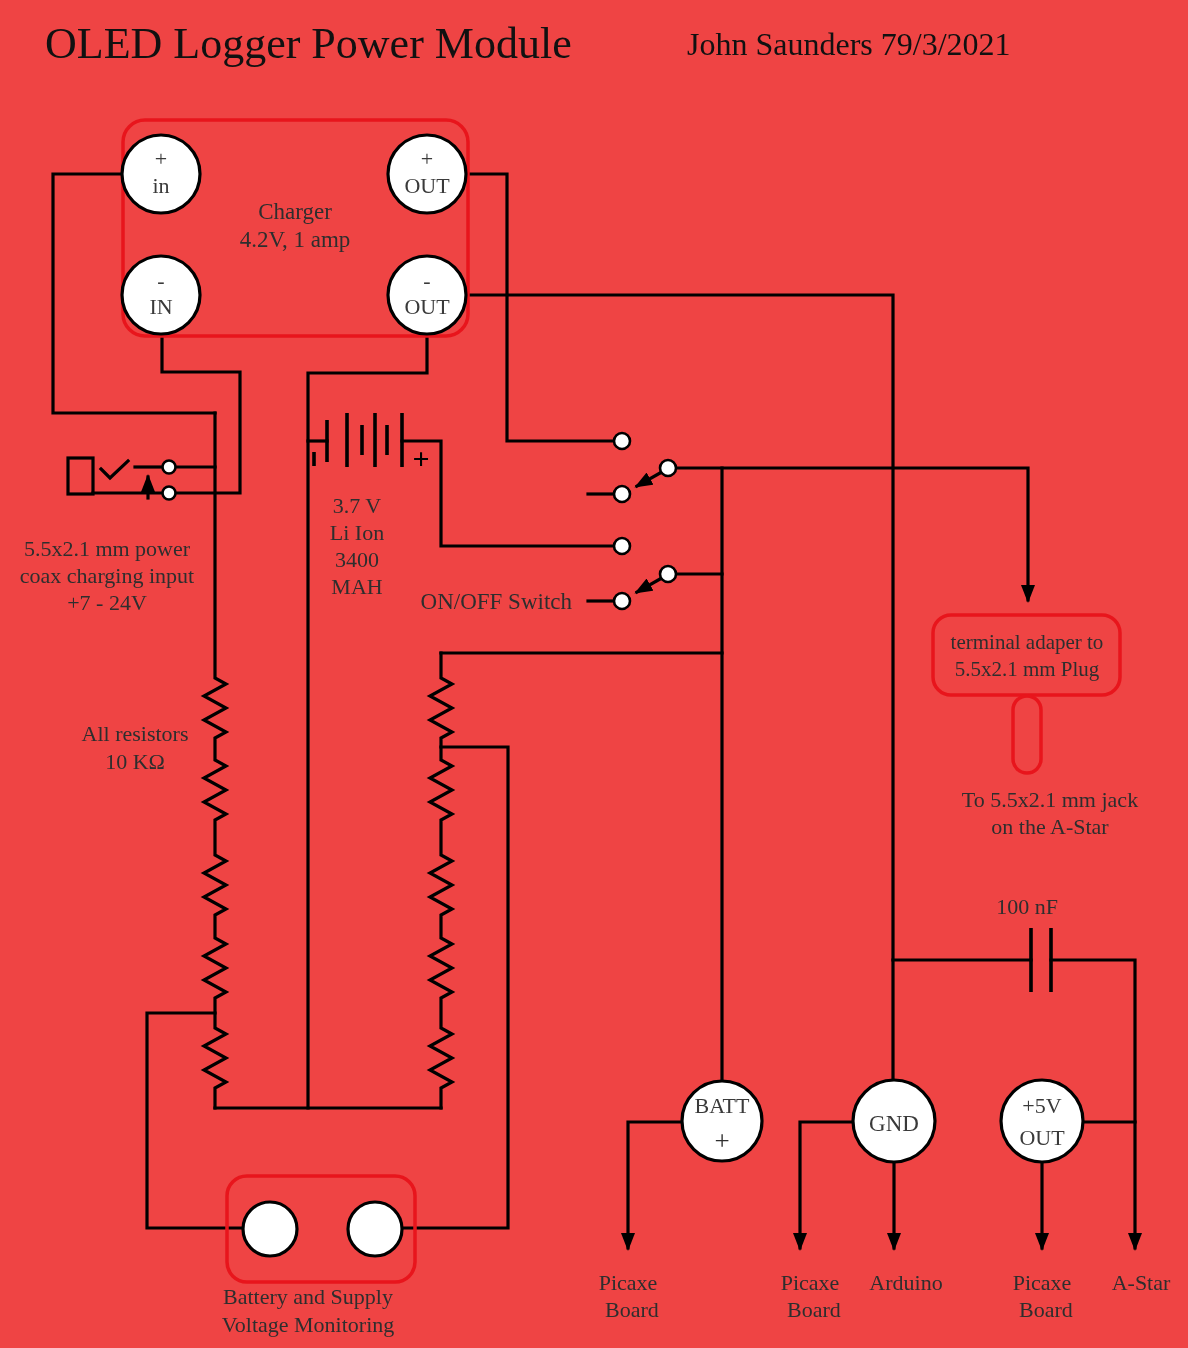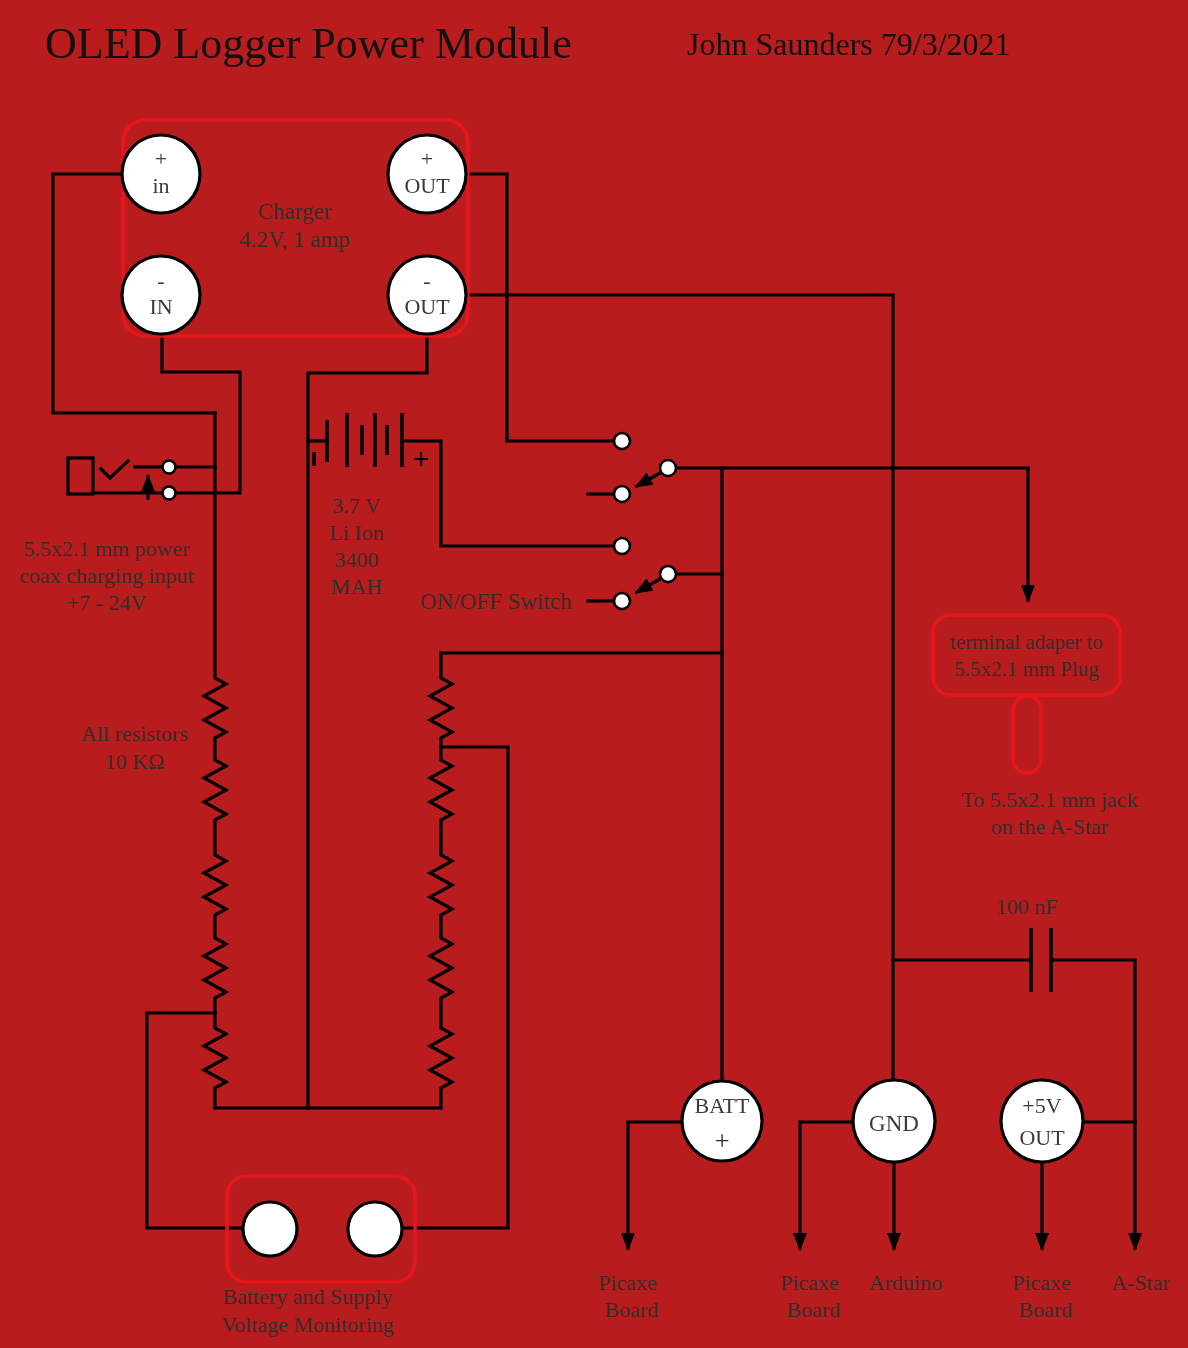--- a/index.html
+++ b/index.html
@@ -1,16 +1,16 @@
 <!DOCTYPE html>
 <html><head>
 <meta charset="utf-8">
 <style>
   html,body{margin:0;padding:0;background:#ffffff;}
-  .stage{width:1188px;height:1348px;position:relative;background:#b91c1c;}
+  .stage{width:1188px;height:1348px;position:relative;background:#ef4444;}
   svg{display:block;}
   .wire{stroke:#000;stroke-width:3.2;fill:none;stroke-linecap:square;stroke-linejoin:miter;}
   .plate{stroke:#000;stroke-width:3.6;fill:none;stroke-linecap:butt;}
   .node{stroke:#000;stroke-width:3.2;fill:#fff;}
   .small-node{stroke:#000;stroke-width:2.6;fill:#fff;}
   .red{stroke:#e8151c;stroke-width:3.5;fill:none;}
   text{font-family:"Liberation Serif","DejaVu Serif",serif;fill:#2e2e2e;}
   .t-title{font-size:44px;fill:#111;}
   .t-author{font-size:32px;fill:#111;}
   .t-label{font-size:22px;}

